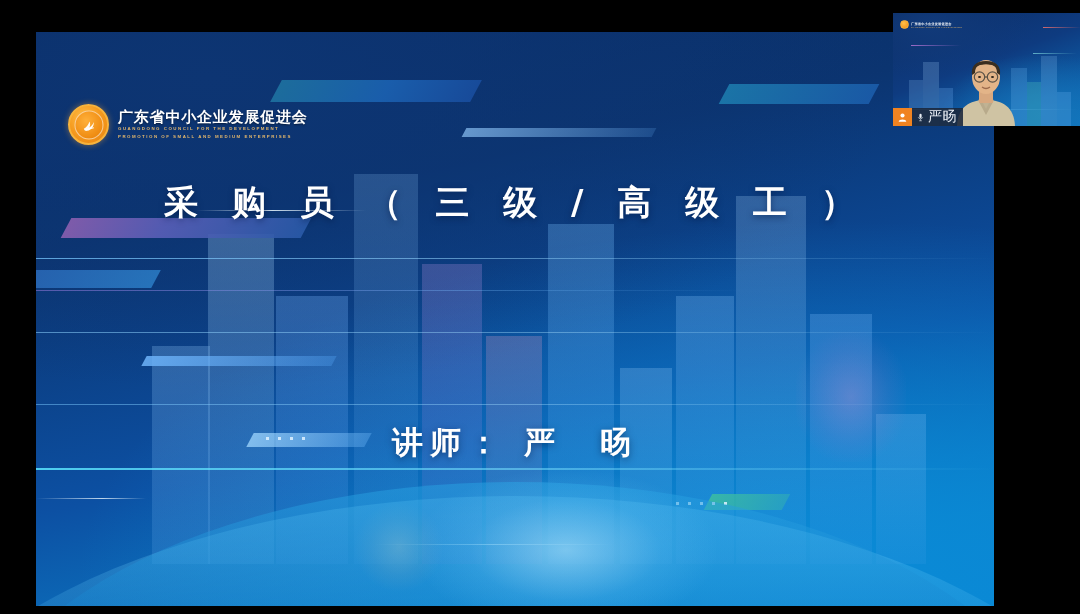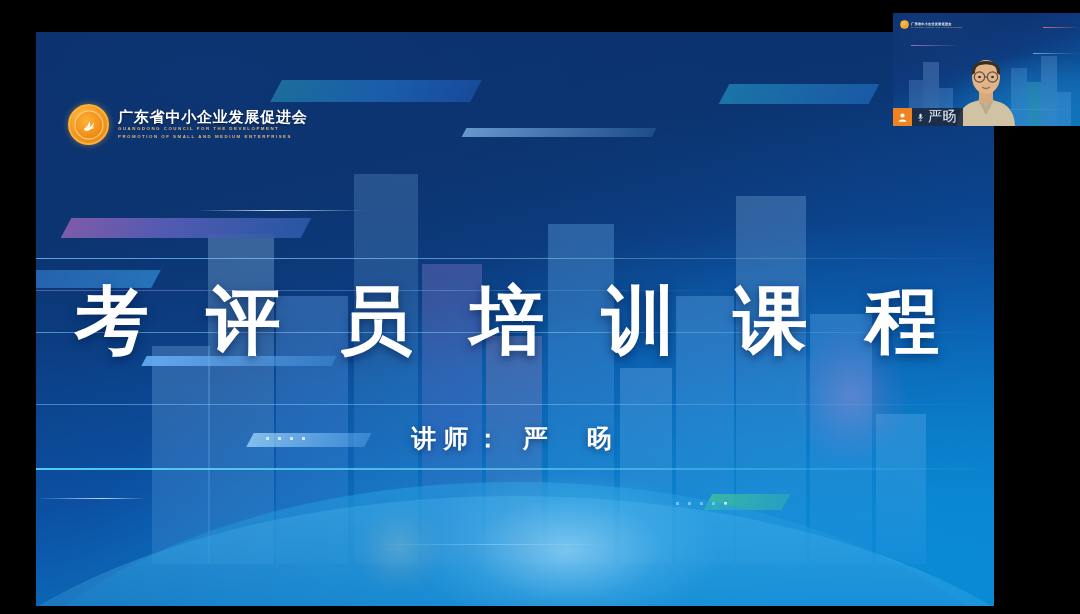--- a/index.html
+++ b/index.html
@@ -110,21 +110,21 @@
   }
   #main-title{
     position:absolute; left:0; right:0; top:240px; text-align:center;
     font-family:"DejaVu Sans","Liberation Sans",sans-serif;
     font-size:74px; font-weight:bold; color:#ffffff; letter-spacing:16px;
     text-shadow:0 3px 10px rgba(0,25,70,.6);
   }
   #presenter{
     position:absolute; left:0; right:0; top:390px; text-align:center;
     font-family:"DejaVu Sans","Liberation Sans",sans-serif;
-    font-size:25px; font-weight:bold; color:#ffffff; letter-spacing:7px;
+    font-size:31px; font-weight:bold; color:#ffffff; letter-spacing:7px;
     text-shadow:0 2px 7px rgba(0,25,70,.55);
   }
 
   
   #pip{
     position:absolute; left:893px; top:13px; width:187px; height:113px;
     overflow:hidden; background:#0b2a5e;
   }
   #pip-bg{
     position:absolute; inset:0;
@@ -238,21 +238,21 @@
           <path d="M6 18h12" stroke="#ffffff" stroke-width="1.6" opacity="0.9" fill="none"></path>
         </svg>
       </div>
       <div class="logo-text">
         <div class="logo-cn">广东省中小企业发展促进会</div>
         <div class="logo-en">GUANGDONG COUNCIL FOR THE DEVELOPMENT</div>
         <div class="logo-en">PROMOTION OF SMALL AND MEDIUM ENTERPRISES</div>
       </div>
     </div>
 
-    <div id="main-title">考 评 员 培 训 课 程</div>
+    <div id="subtitle">采 购 员 （ 三 级 / 高 级 工 ）</div>
     <div id="presenter">讲师： 严　旸</div>
   </div>
 
   <div id="pip">
     <div id="pip-bg"></div>
 
     <div class="pbar" style="left:16px; width:14px; height:46px; background:rgba(150,205,255,.20);"></div>
     <div class="pbar" style="left:30px; width:16px; height:64px; background:rgba(170,215,255,.22);"></div>
     <div class="pbar" style="left:46px; width:14px; height:38px; background:rgba(120,185,250,.24);"></div>
     <div class="pbar" style="left:118px;width:16px; height:58px; background:rgba(120,190,250,.22);"></div>

